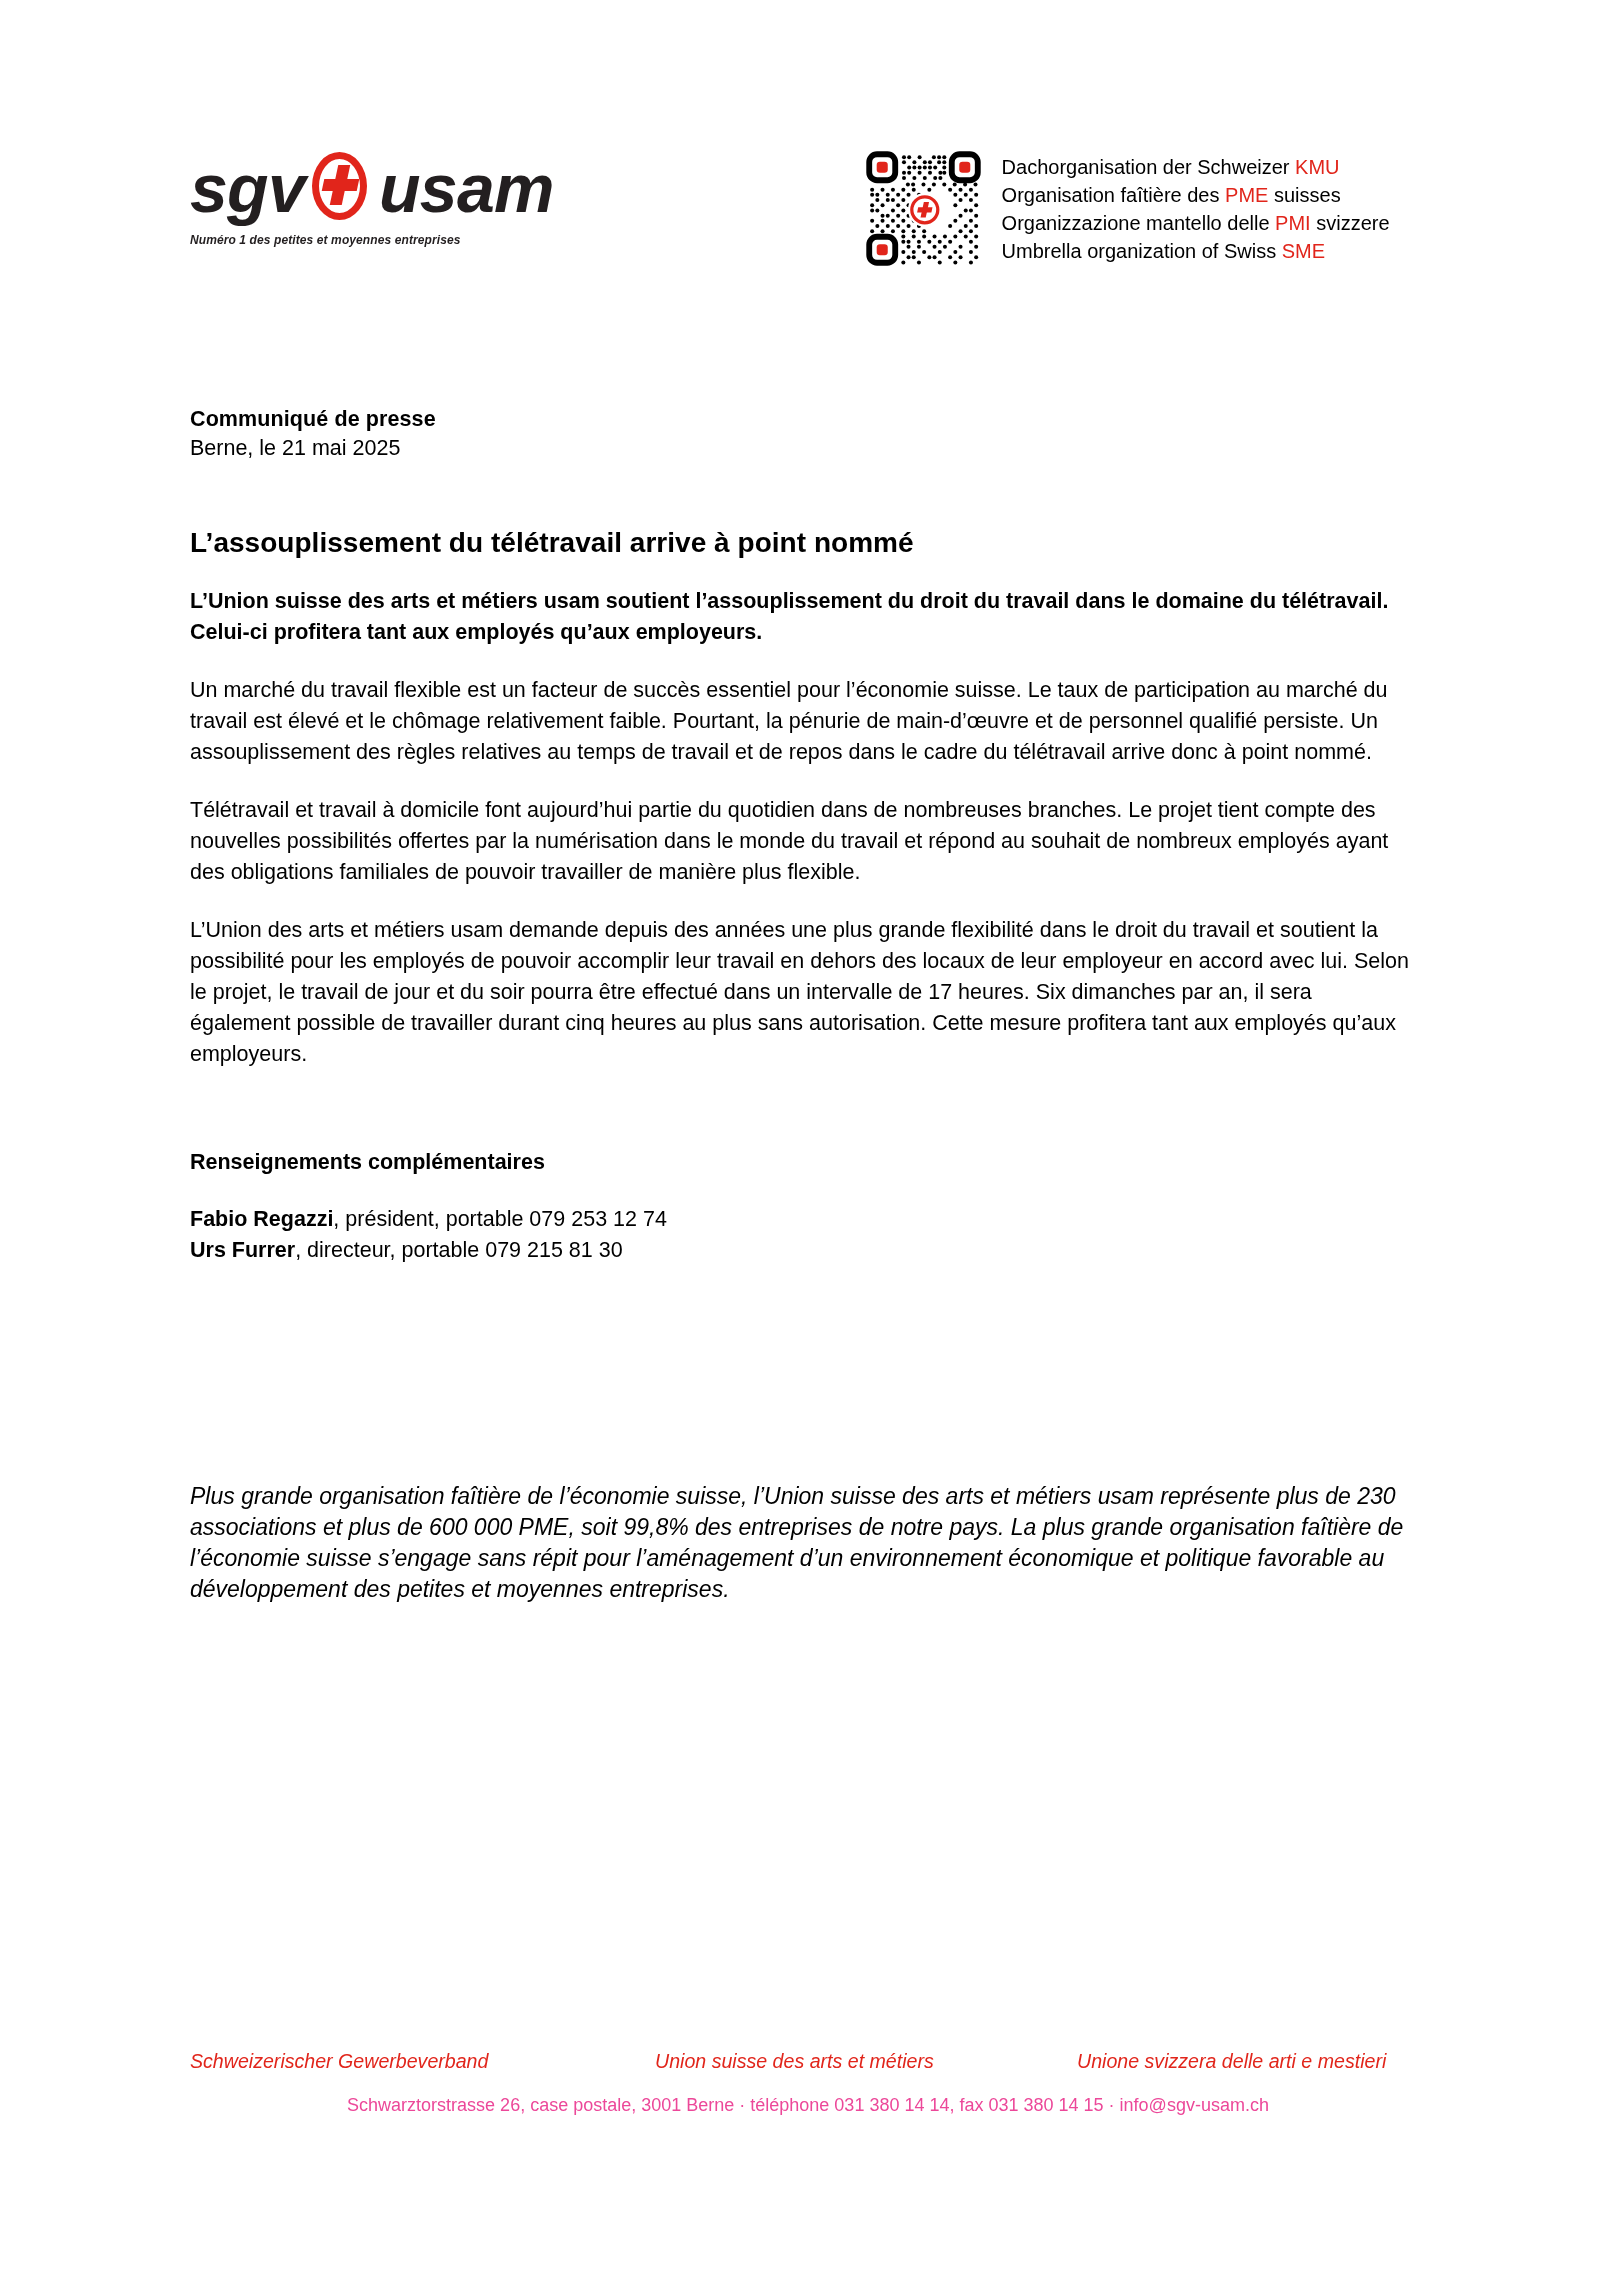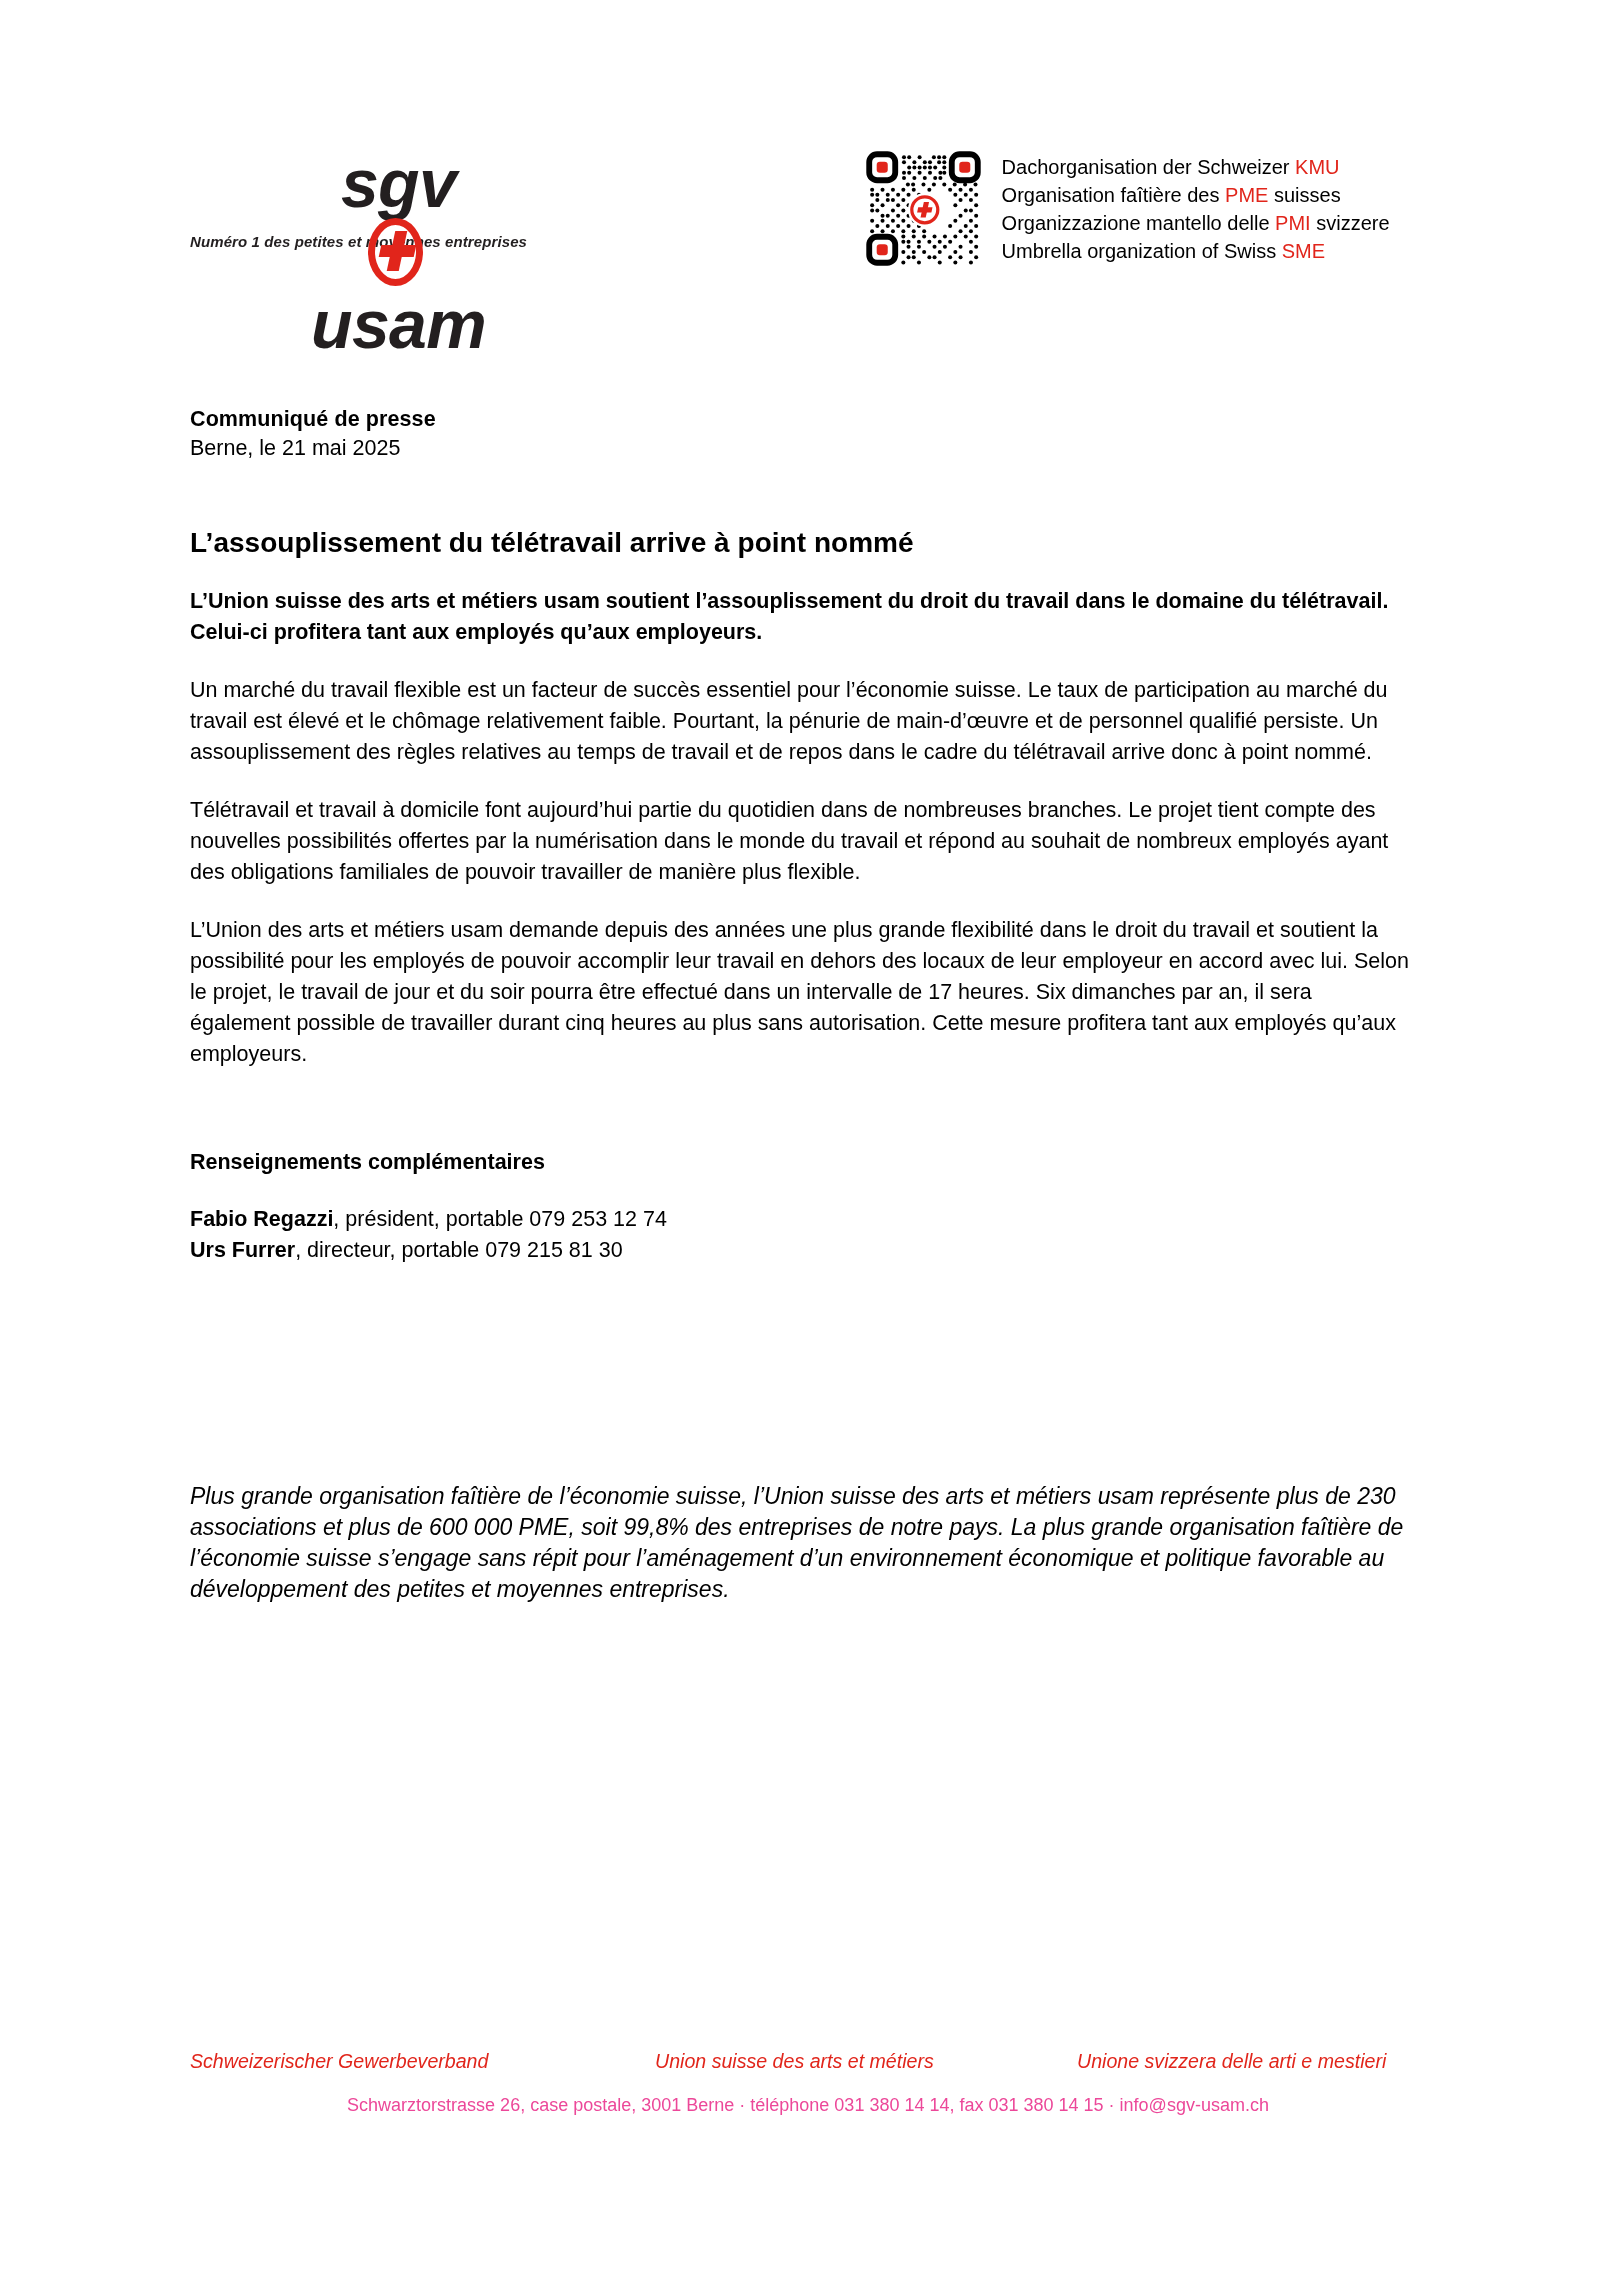--- a/index.html
+++ b/index.html
@@ -37,21 +37,20 @@
   .logo-wordmark {
     display: flex;
     align-items: center;
     height: 77px;
     font-style: italic;
     font-weight: bold;
     font-size: 68px;
     letter-spacing: -0.7px;
     color: #231f20;
     line-height: 1;
-    flex-direction: column;
   }
   .logo-sgv { display: inline-block; }
   .logo-usam { display: inline-block; }
   .logo-mark {
     position: relative;
     display: inline-block;
     width: 70px;
     height: 73px;
     margin: 0 1.3px 0 2.6px;
     flex: 0 0 auto;
@@ -87,21 +86,21 @@
     left: 0;
     top: 13.7px;
     width: 35px;
     height: 12.4px;
     background: #E1251B;
   }
   .logo-tagline {
     margin-top: 6.5px;
     font-style: italic;
     font-weight: bold;
-    font-size: 15px;
+    font-size: 12px;
     color: #231f20;
     letter-spacing: 0.1px;
     white-space: nowrap;
   }
 
   
   .claims-block {
     position: absolute;
     left: 865px;
     top: 1.3px;

